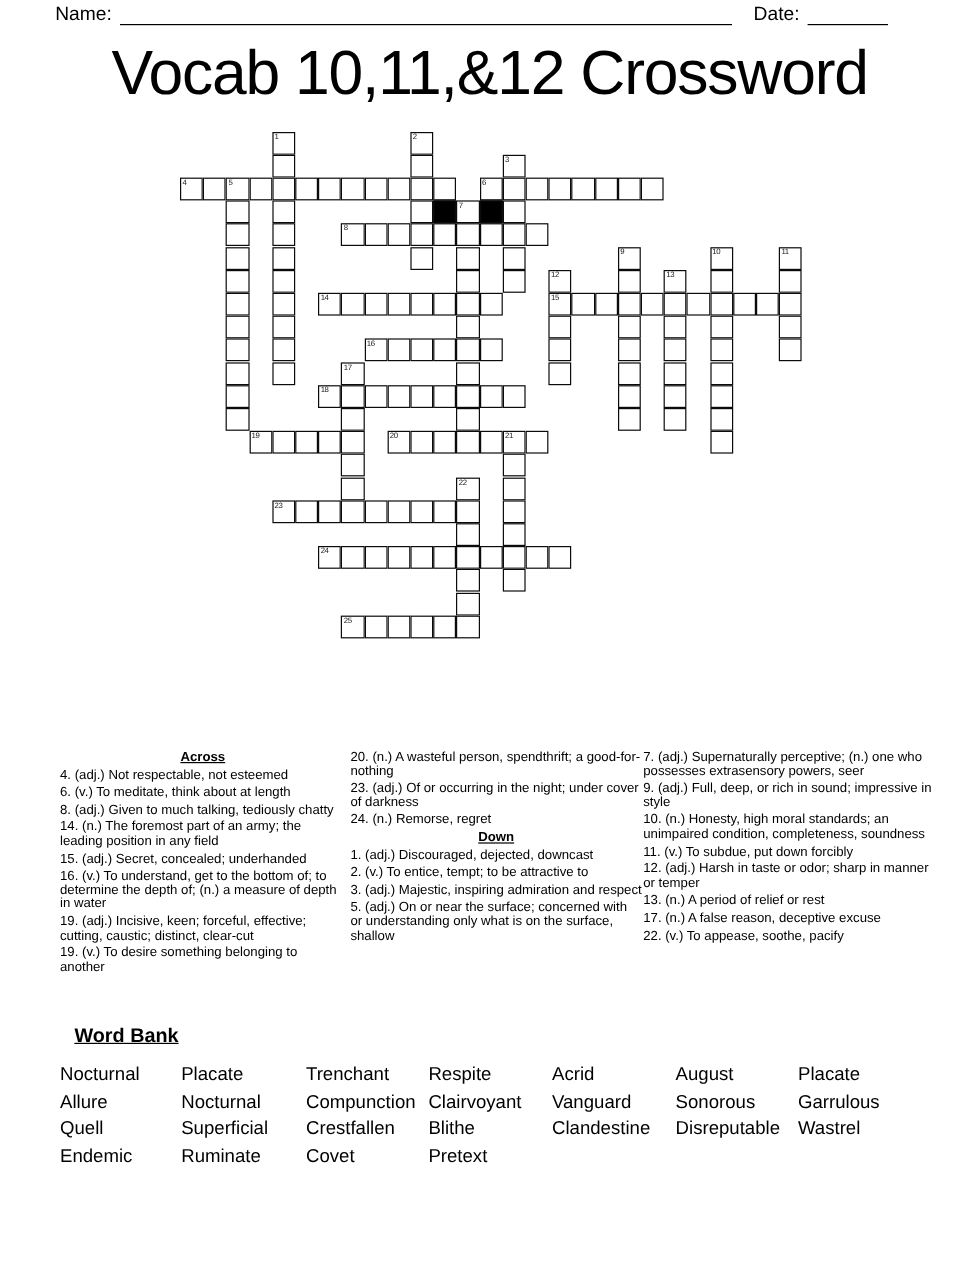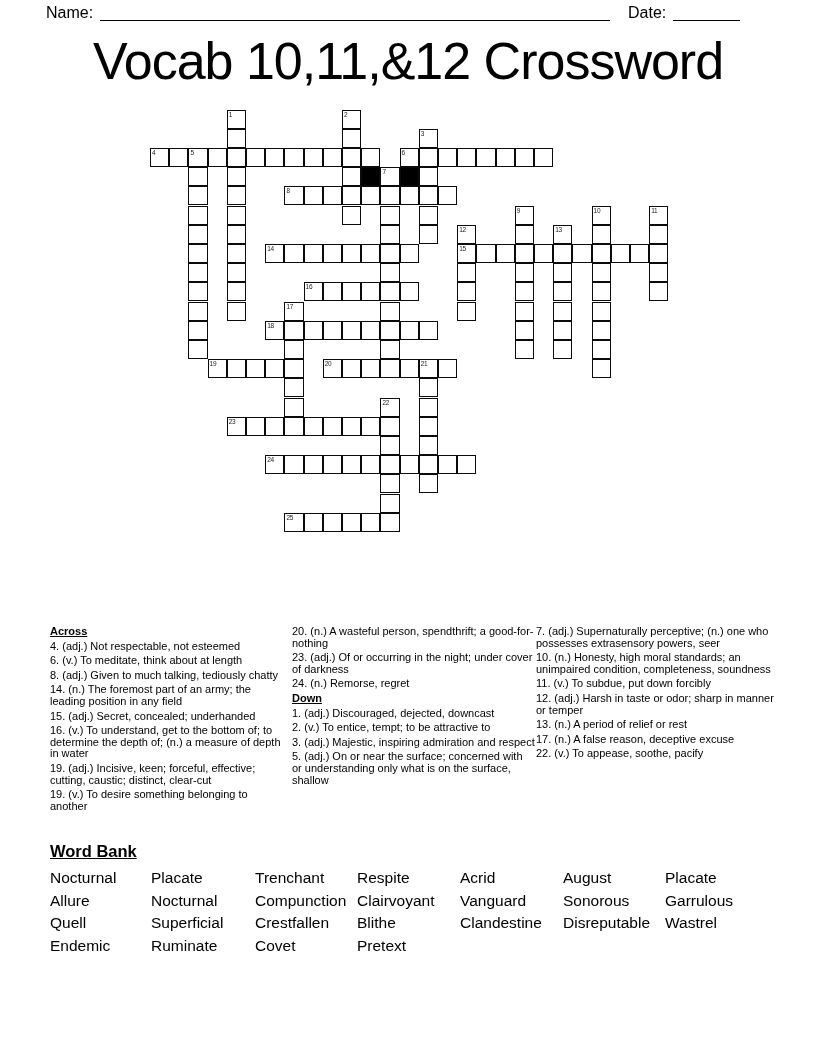--- a/index.html
+++ b/index.html
@@ -29,26 +29,26 @@
   .cell.black{background:#000;}
   .cellnum{
     position:absolute;top:0;left:1px;
     font-size:6.5px;line-height:8px;color:#1a1a1a;letter-spacing:-0.3px;
   }
   
   .clue-col{position:absolute;top:626px;font-size:11px;line-height:11.6px;color:#000;}
   #clue-col-0{left:50px;width:238px;}
   #clue-col-1{left:292px;width:243px;}
   #clue-col-2{left:536px;width:248px;}
-  .clue-heading{font-weight:bold;text-decoration:underline;margin:0 0 3px 0;}
+  .clue-heading{font-weight:bold;text-decoration:underline;margin:0 0 3px 0;text-align:center;}
   .clue{margin:0 0 3px 0;}
   .clue b{font-weight:normal;}
   
   #wordbank{left:50px;top:841px;width:720px;}
-  #wordbank-heading{font-size:16.5px;font-weight:bold;text-decoration:underline;margin:0;line-height:20px;}
+  #wordbank-heading{font-size:16.5px;font-weight:bold;text-decoration:underline;margin:12px;line-height:20px;}
   #wordbank-grid{
     margin-top:6px;display:grid;
     grid-template-columns:101px 104px 102px 103px 103px 102px 100px;
     font-size:15.5px;line-height:22.6px;
   }
   .wb-word{white-space:nowrap;}
 </style>
 </head>
 <body>
 
@@ -307,20 +307,21 @@
     <p class="clue"><b>23.</b> (adj.) Of or occurring in the night; under cover of darkness</p>
     <p class="clue"><b>24.</b> (n.) Remorse, regret</p>
     <div class="clue-heading">Down</div>
     <p class="clue"><b>1.</b> (adj.) Discouraged, dejected, downcast</p>
     <p class="clue"><b>2.</b> (v.) To entice, tempt; to be attractive to</p>
     <p class="clue"><b>3.</b> (adj.) Majestic, inspiring admiration and respect</p>
     <p class="clue"><b>5.</b> (adj.) On or near the surface; concerned with or understanding only what is on the surface, shallow</p>
   </div>
 <div class="clue-col" id="clue-col-2">
     <p class="clue"><b>7.</b> (adj.) Supernaturally perceptive; (n.) one who possesses extrasensory powers, seer</p>
+    <p class="clue"><b>9.</b> (adj.) Full, deep, or rich in sound; impressive in style</p>
     <p class="clue"><b>10.</b> (n.) Honesty, high moral standards; an unimpaired condition, completeness, soundness</p>
     <p class="clue"><b>11.</b> (v.) To subdue, put down forcibly</p>
     <p class="clue"><b>12.</b> (adj.) Harsh in taste or odor; sharp in manner or temper</p>
     <p class="clue"><b>13.</b> (n.) A period of relief or rest</p>
     <p class="clue"><b>17.</b> (n.) A false reason, deceptive excuse</p>
     <p class="clue"><b>22.</b> (v.) To appease, soothe, pacify</p>
   </div>
 
 <div class="abs" id="wordbank">
   <div id="wordbank-heading">Word Bank</div>

